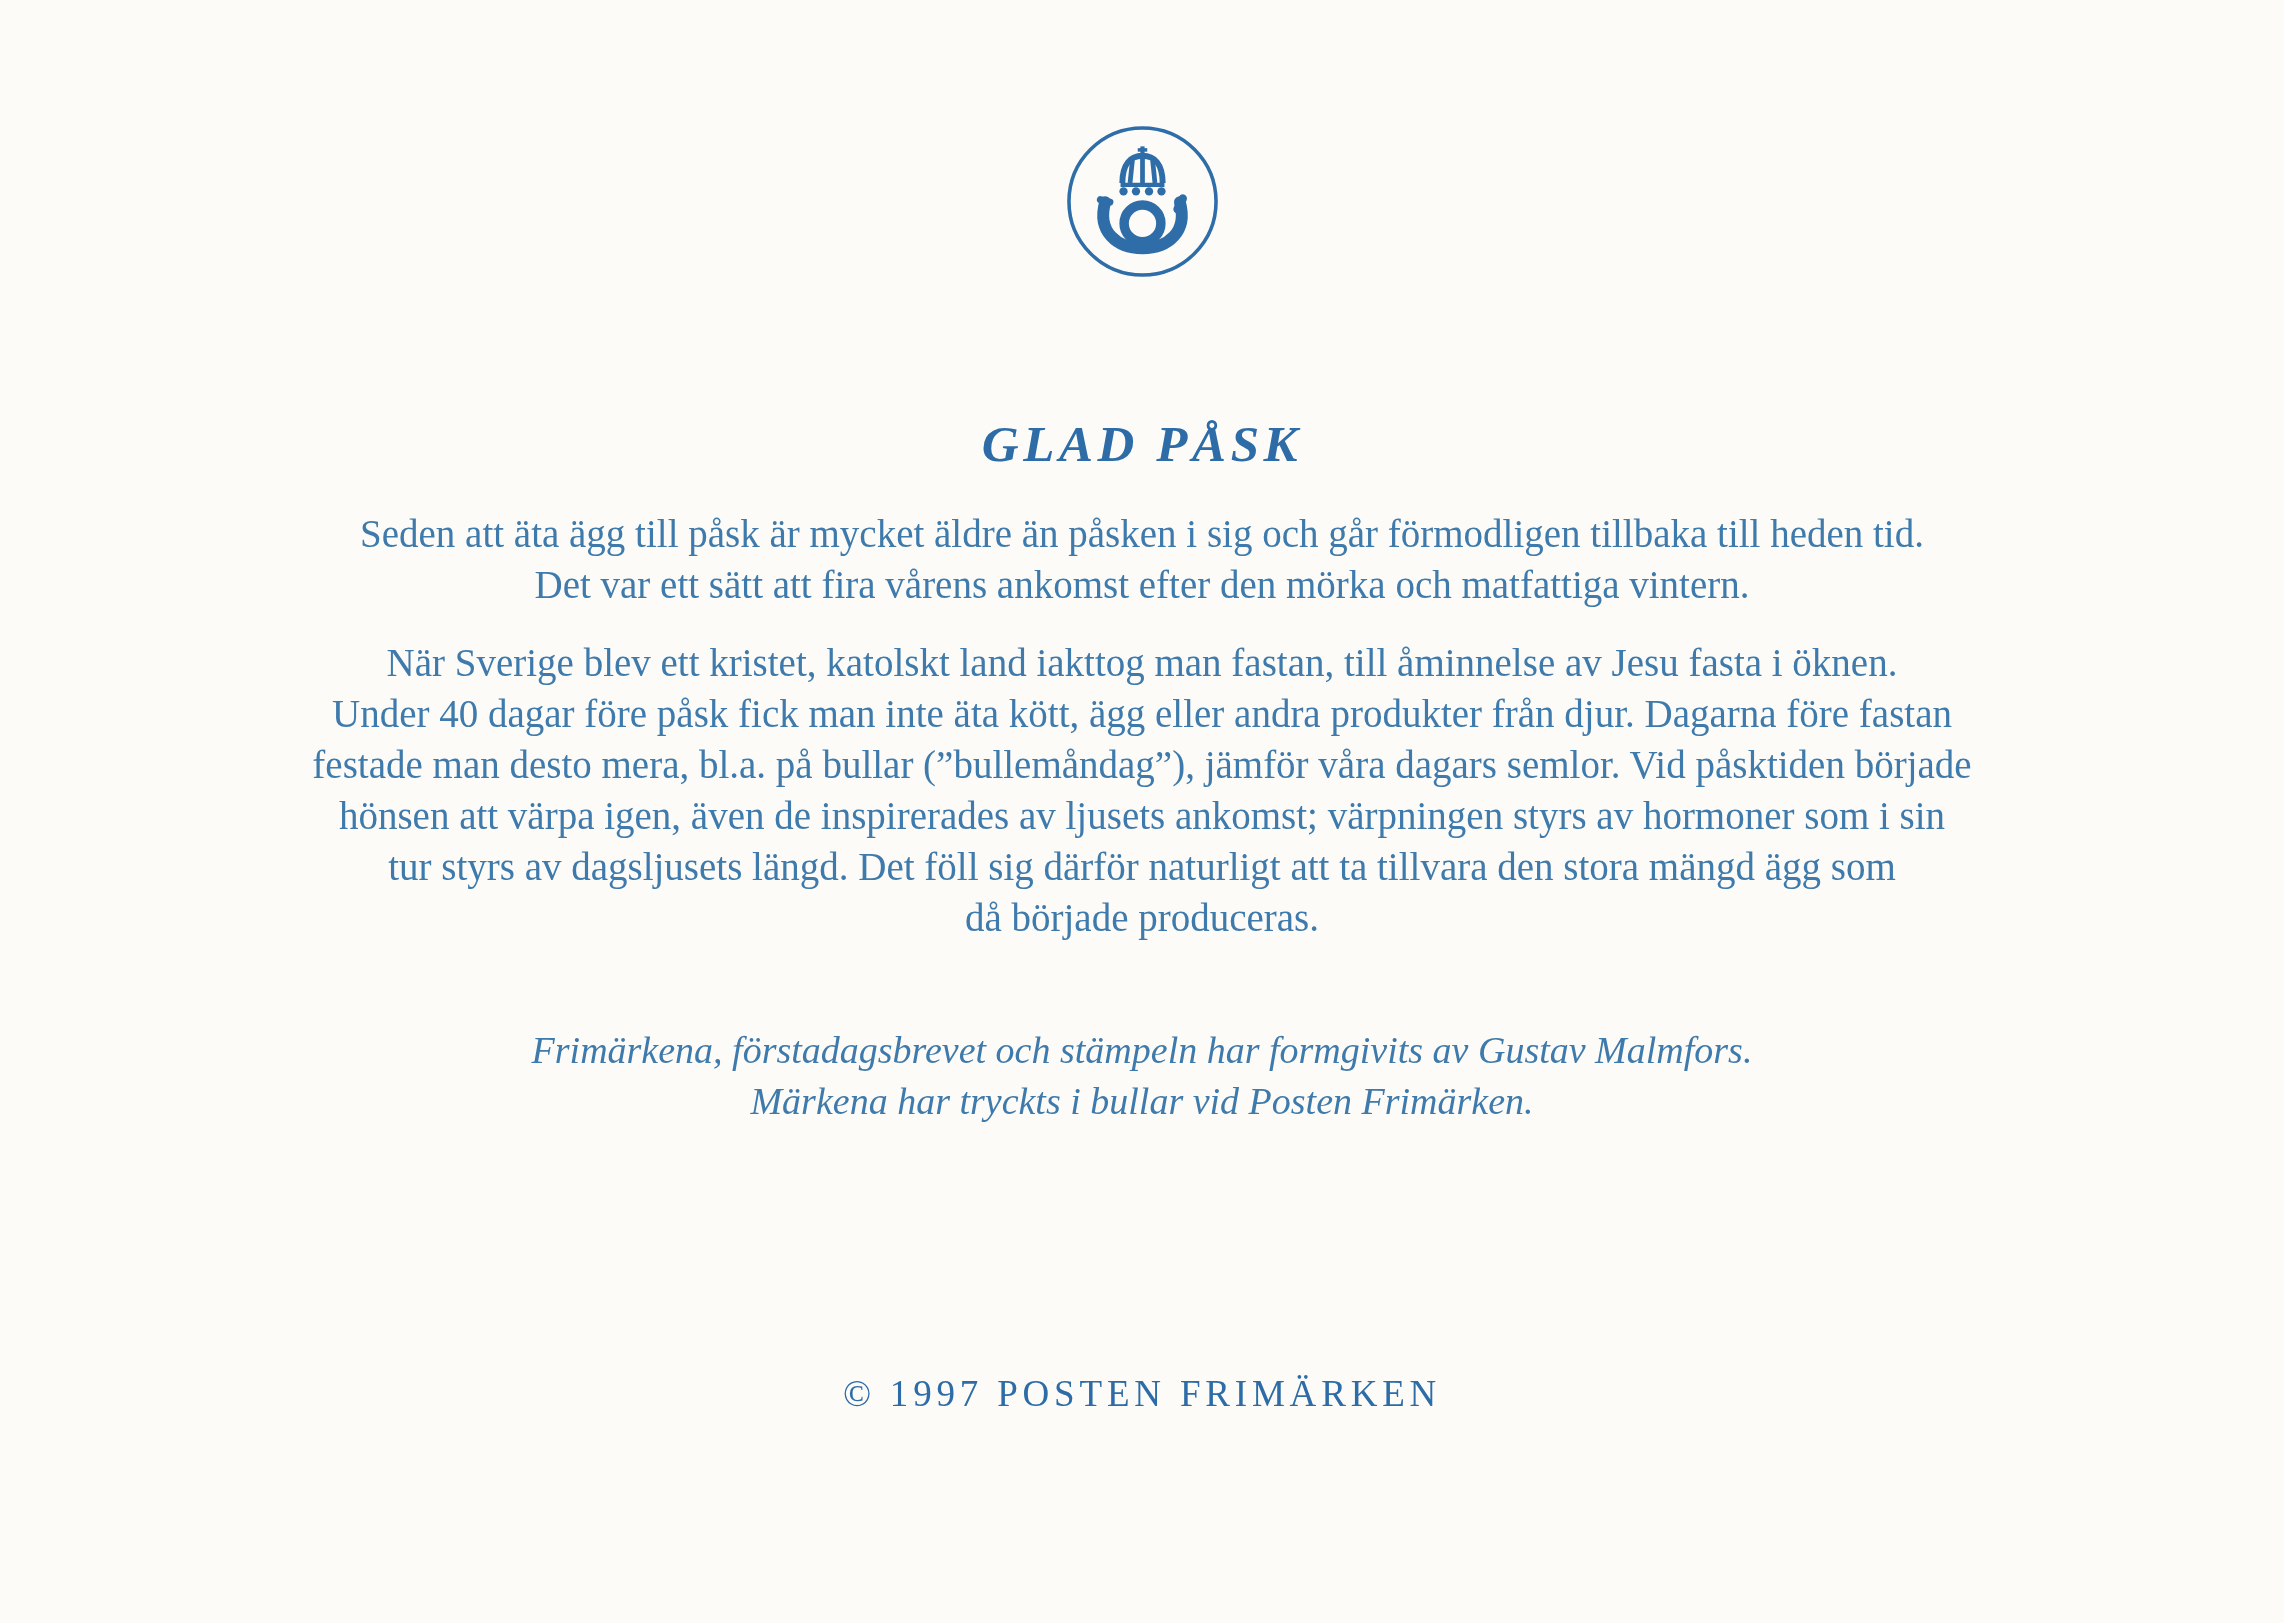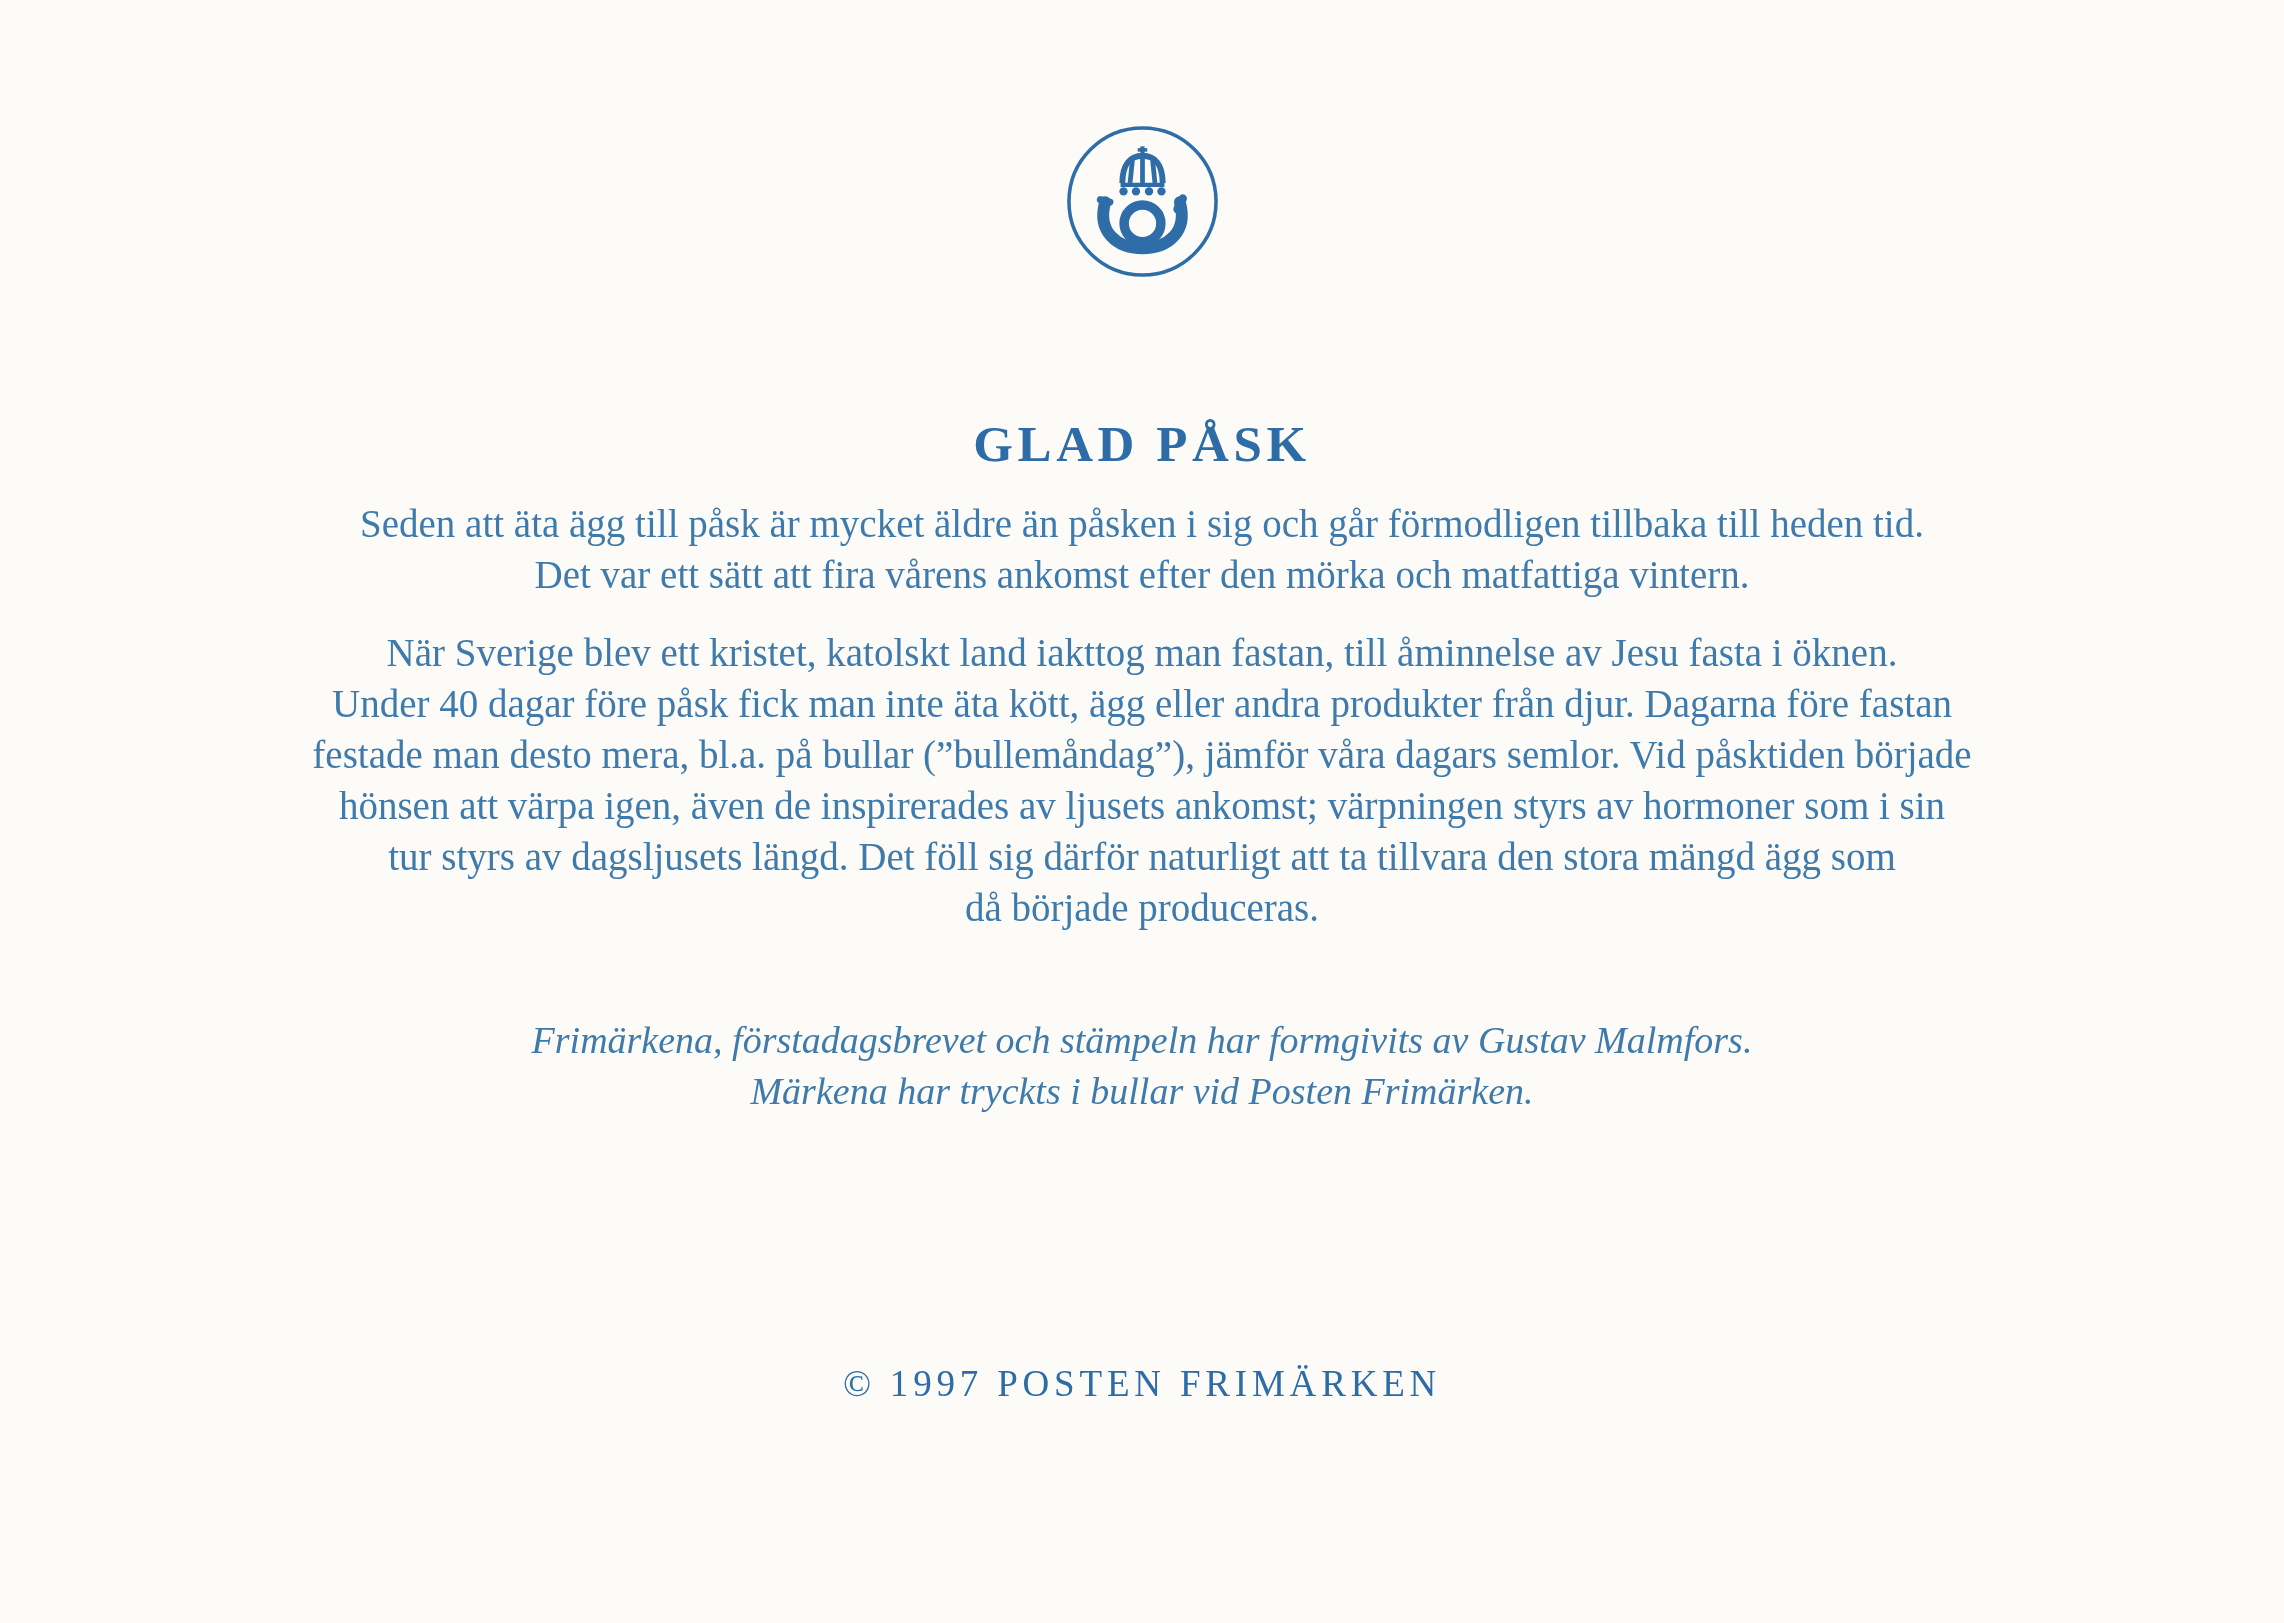--- a/index.html
+++ b/index.html
@@ -19,29 +19,30 @@
     color: var(--logo-blue, #2e6da8);
   }
   .logo svg { width: 100%; height: 100%; display: block; }
   .title {
     margin: 141px 0 0 0;
     font-size: 51px;
     line-height: 1;
     font-weight: bold;
     letter-spacing: 0.09em;
     color: var(--title-blue, #2d6ca7);
+    font-style: italic;
   }
   .body-text {
     margin: 0 auto;
     white-space: pre;
     font-size: 39px;
     line-height: 51px;
     color: var(--body-blue, #3e7aab);
   }
-  .p1 { margin-top: 28px; }
+  .p1 { margin-top: 38px; }
   .p2 { margin-top: 27px; }
   .credits {
     margin: 82px auto 0 auto;
     white-space: pre;
     font-style: italic;
     font-size: 38px;
     line-height: 51px;
     color: var(--body-blue, #3e7aab);
   }
   .footer {

